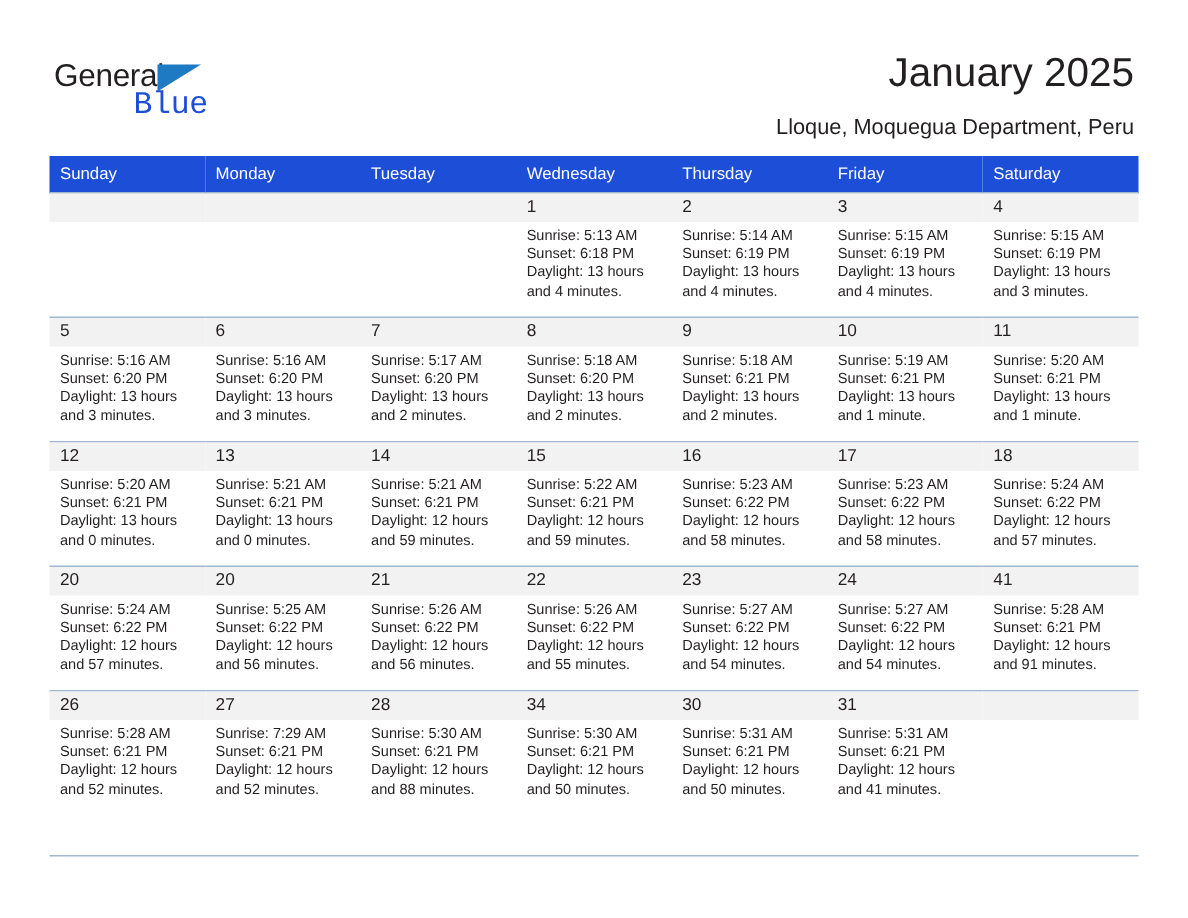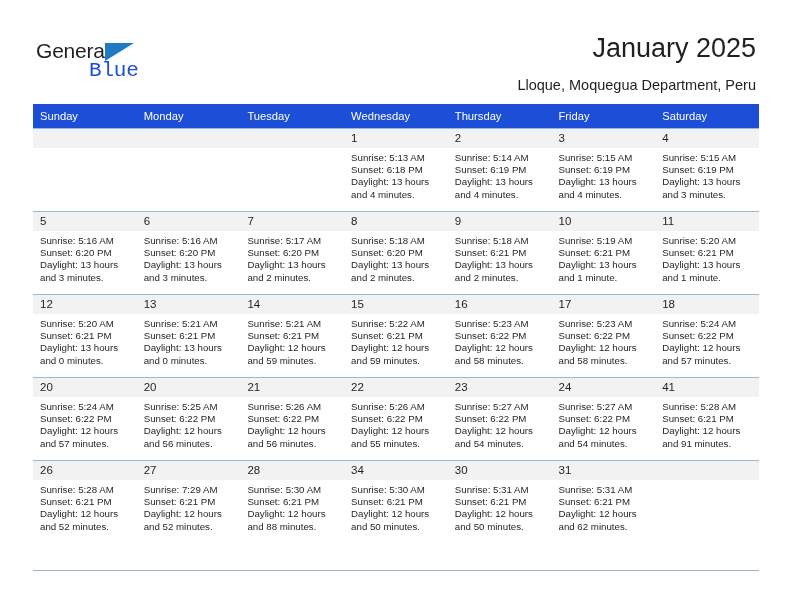--- a/index.html
+++ b/index.html
@@ -543,21 +543,21 @@
               </div>
             </div>
           </td>
           <td>
             <div class="cell-inner">
               <span class="daynum">31</span>
               <div class="info">
                 <div>Sunrise: 5:31 AM</div>
                 <div>Sunset: 6:21 PM</div>
                 <div>Daylight: 12 hours</div>
-                <div>and 62 minutes.</div>
+                <div>and 41 minutes.</div>
               </div>
             </div>
           </td>
           <td class="cell-empty">
             <div class="cell-inner">
               <span class="daynum"></span>
               <div class="info">
                 <div></div>
                 <div></div>
                 <div></div>

